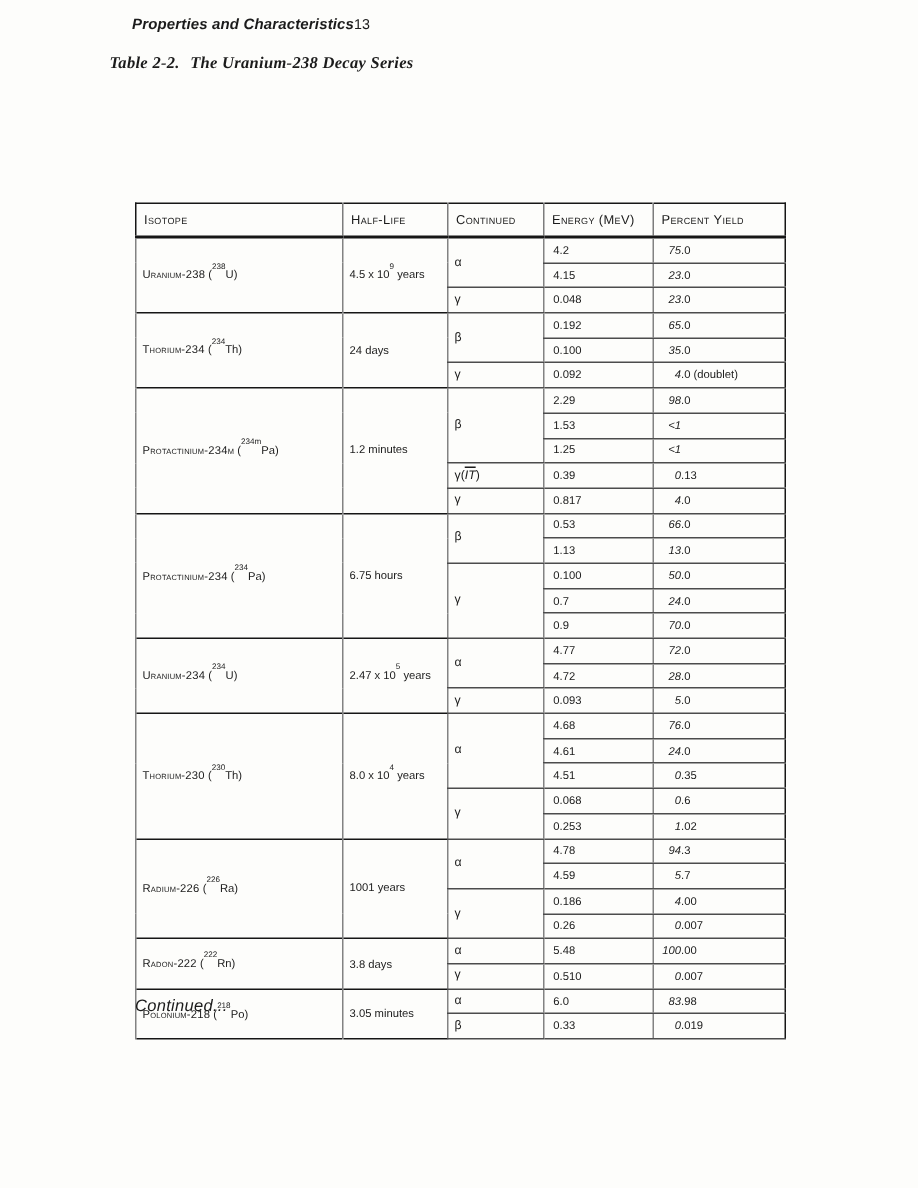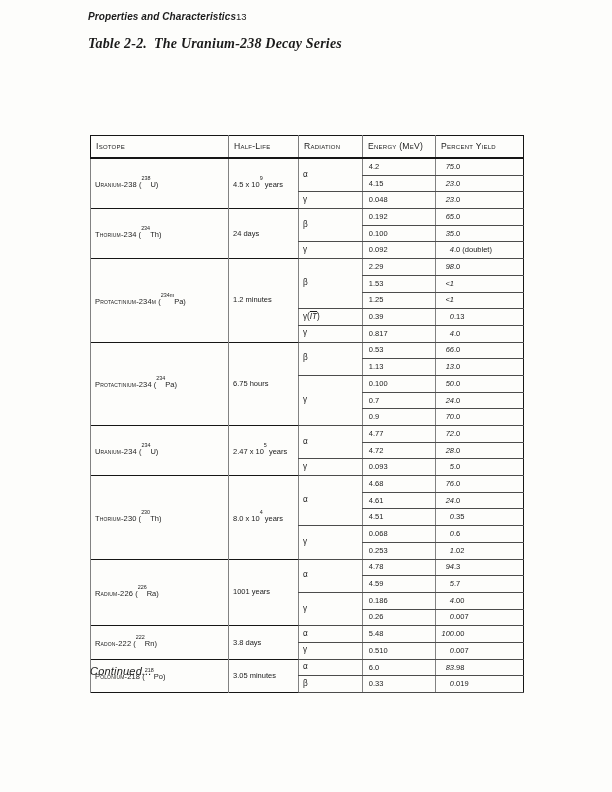--- a/index.html
+++ b/index.html
@@ -15,23 +15,23 @@
   
   .run-head{
     position:absolute;top:11px;left:88px;width:437px;
     display:flex;justify-content:flex-start;align-items:baseline;
     font-family:Liberation Sans, sans-serif;font-size:10px;
   }
   .run-head .htext{font-style:italic;font-weight:600;letter-spacing:.1px;}
   .run-head .pnum{font-size:9.5px;}
   
   .tbl-title{
-    position:absolute;top:36px;left:88px;
+    position:absolute;top:36px;left:73px;
     font-family:"Liberation Serif",serif;
-    font-style:italic;font-weight:bold;font-size:14px;letter-spacing:.2px;
+    font-style:italic;font-weight:bold;font-size:11px;letter-spacing:.2px;
     white-space:nowrap;
   }
   .tbl-title .t2{margin-left:7px;}
   
   table.decay{
     position:absolute;top:115px;left:90px;width:433px;
     border-collapse:collapse;table-layout:fixed;
     font-size:7.5px;line-height:1.05;
     border:1.6px solid #161616;
     margin-top:20px;
@@ -96,21 +96,21 @@
       <col style="width:138px">
         <col style="width:70px">
         <col style="width:64px">
         <col style="width:73px">
         <col style="width:88px">
     </colgroup>
     <thead>
       <tr>
           <th>Isotope</th>
           <th>Half-Life</th>
-          <th>Radiation</th>
+          <th>Continued</th>
           <th>Energy (MeV)</th>
           <th>Percent Yield</th>
         </tr>
     </thead>
   <tbody>
         <tr>
           <td class="c-iso" rowspan="3"><span class="iso-name">Uranium-238</span> (<sup class="sx">238</sup>U)</td>
           <td class="c-hl" rowspan="3">4.5 x 10<sup class="sx">9</sup> years</td>
           <td class="c-rad" rowspan="2">α</td>
           <td class="c-en"><span class="ip ip-e">4</span>.2</td>

